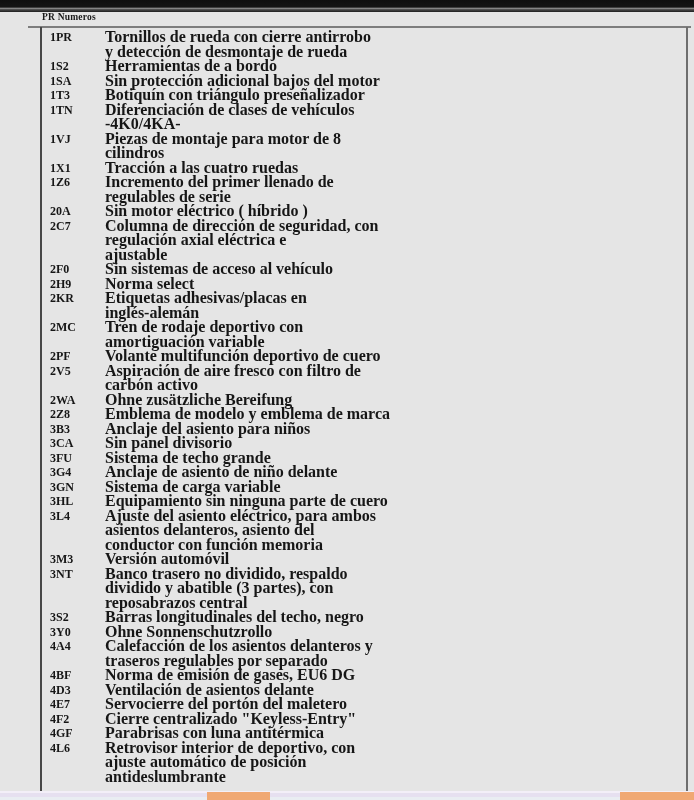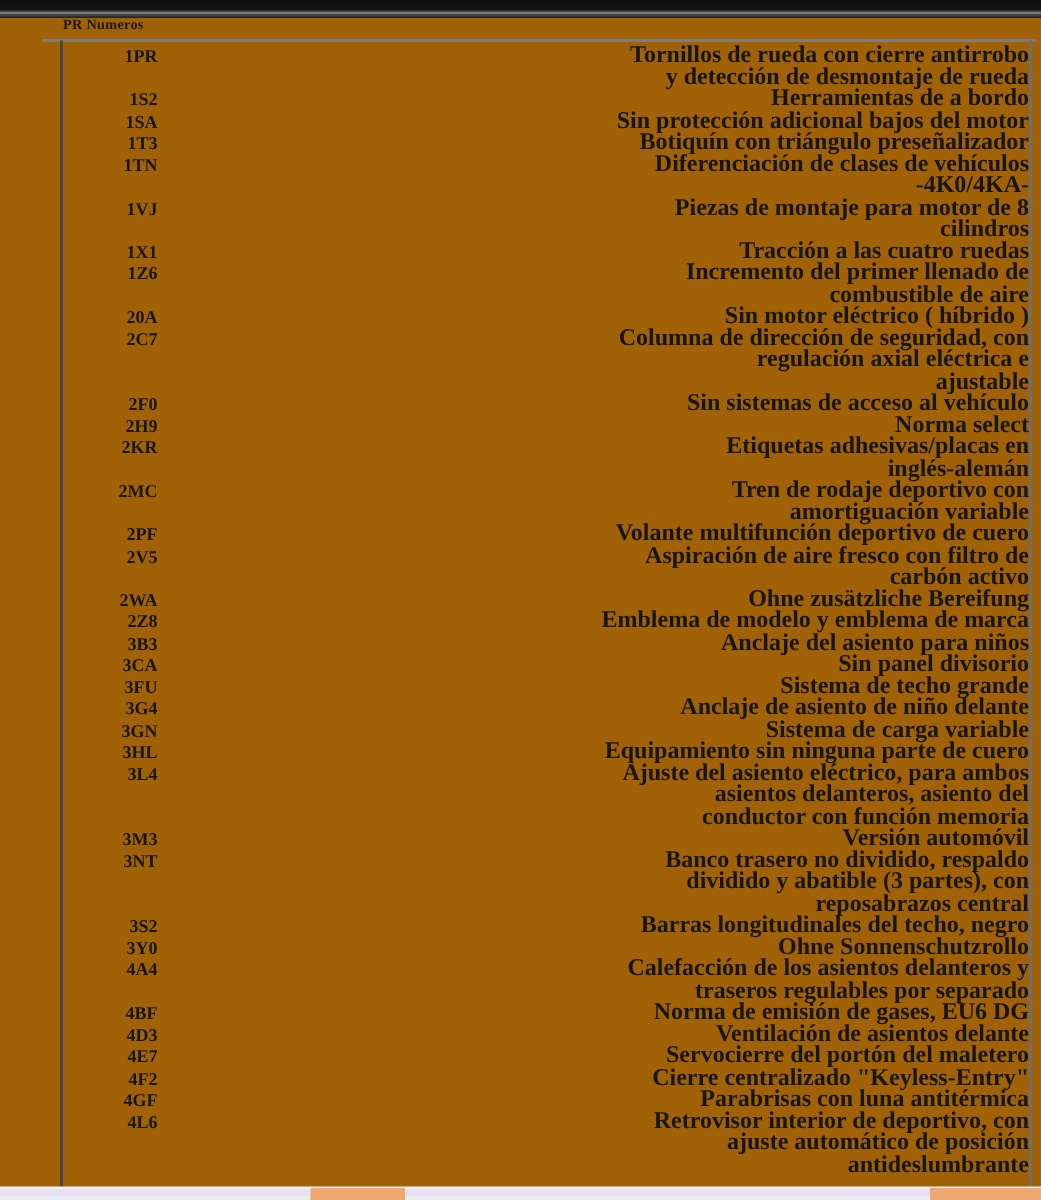--- a/index.html
+++ b/index.html
@@ -5,21 +5,21 @@
   html, body { margin: 0; padding: 0; }
   body {
     width: 694px; height: 800px;
     background: #fdfdfd;
     font-family: "Liberation Serif", "DejaVu Serif", serif;
     overflow: hidden;
     position: relative;
   }
   .page {
     position: absolute; inset: 0;
-    background: #a16207;
+    background: #e5e5e5;
     text-decoration: underline;
   }
   
   .topbar {
     position: absolute; left: 0; top: 0; right: 0; height: 12px;
     background: linear-gradient(to bottom,
       #0f0f0f 0%, #141414 55%, #3a3a3a 62%, #8f8f8f 72%, #4a4a4a 80%, #1e1e1e 100%);
   }
   .page-title {
     position: absolute; left: 42px; top: 12px;
@@ -31,21 +31,20 @@
     background: #7d7d7d;
   }
   
   .table-box {
     position: absolute; left: 40px; top: 27px; width: 648px; bottom: 0;
     border-left: 2px solid #474747;
     border-right: 2px solid #6e6e6e;
     box-sizing: border-box;
     padding: 3px 0 0 8px;
     background: transparent;
-    text-align: right;
   }
   .row { display: flex; align-items: flex-start; }
   .code {
     width: 55px; flex: 0 0 55px;
     font-size: 12px; font-weight: bold; color: #161616;
     line-height: 14.5px; white-space: nowrap;
   }
   .desc { flex: 1 1 auto; }
   .desc .line {
     font-size: 16px; font-weight: bold; color: #161616;
@@ -115,21 +114,21 @@
         <div class="row">
           <span class="code">1X1</span>
           <div class="desc">
             <div class="line">Tracción a las cuatro ruedas</div>
           </div>
         </div>
         <div class="row">
           <span class="code">1Z6</span>
           <div class="desc">
             <div class="line">Incremento del primer llenado de</div>
-            <div class="line">combustible de aire</div>
+            <div class="line">regulables de serie</div>
           </div>
         </div>
         <div class="row">
           <span class="code">20A</span>
           <div class="desc">
             <div class="line">Sin motor eléctrico ( híbrido )</div>
           </div>
         </div>
         <div class="row">
           <span class="code">2C7</span>

